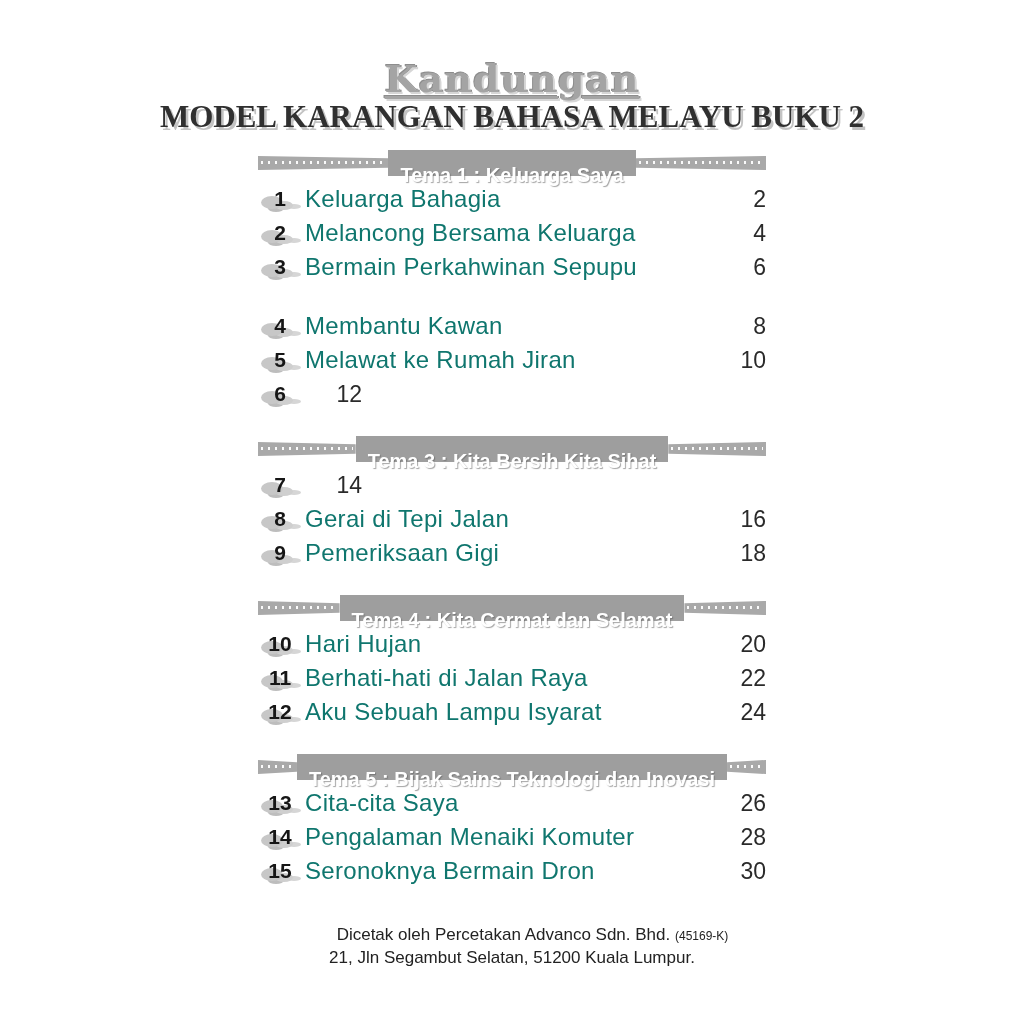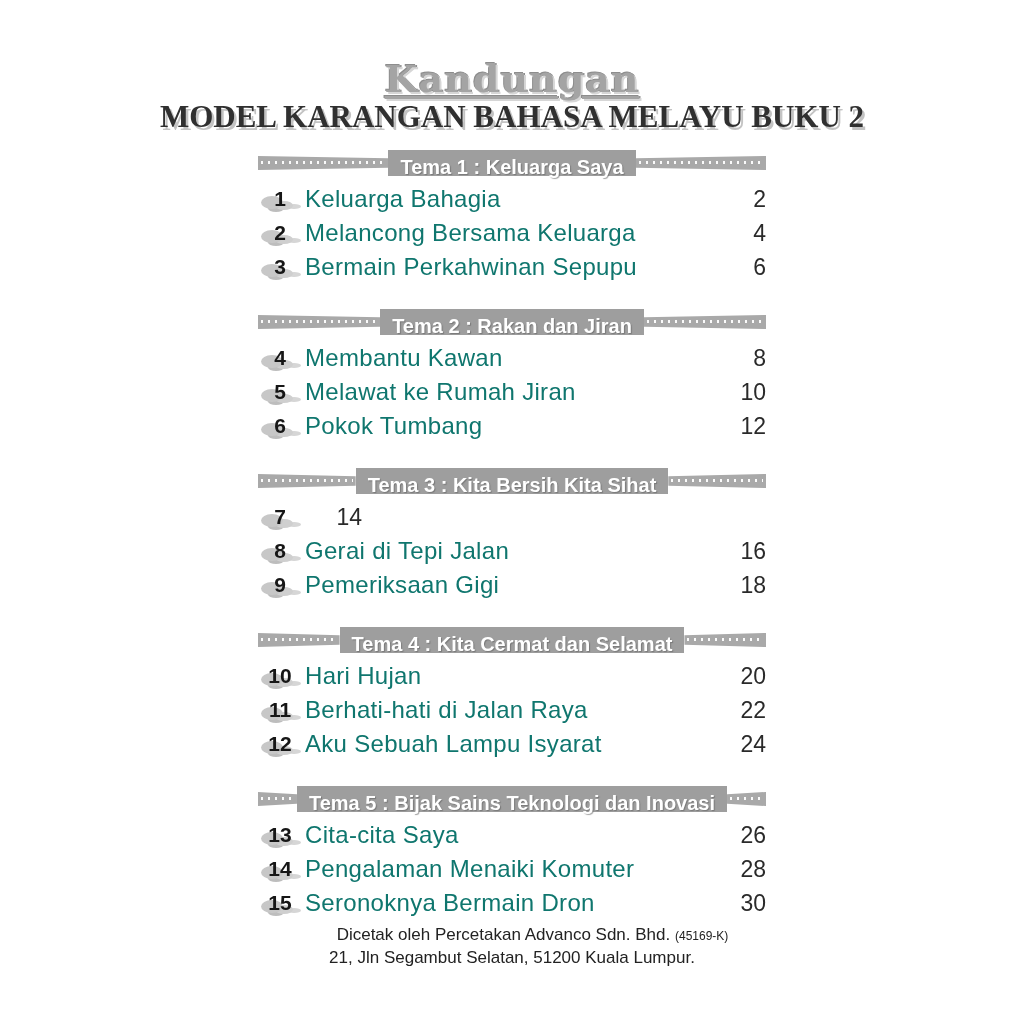--- a/index.html
+++ b/index.html
@@ -53,21 +53,21 @@
     height: 26px;
     margin-bottom: 6px;
   }
   .banner-box {
     background: var(--banner-gray, #9e9e9e);
     color: #ffffff;
     font-weight: bold;
     font-size: 20px;
     line-height: 26px;
     height: 26px;
-    padding: 4px 12px;
+    padding: 12px 12px;
     white-space: nowrap;
     text-shadow: 1px 1px 1px rgba(90,90,90,0.55);
   }
   .ribbon {
     flex: 1;
     height: 14px;
     background: var(--ribbon-gray, #a9a9a9);
     position: relative;
     min-width: 6px;
   }
@@ -158,38 +158,32 @@
           <span class="entry-title">Melancong Bersama Keluarga</span>
           <span class="entry-page">4</span>
         </div>
         <div class="toc-entry">
           <span class="badge"><i class="blob"></i><b>3</b></span>
           <span class="entry-title">Bermain Perkahwinan Sepupu</span>
           <span class="entry-page">6</span>
         </div>
       </section>
       <section class="toc-section">
-        <div class="banner">
-          <div class="ribbon left"></div>
-          <div class="banner-box">Tema 2 : Rakan dan Jiran</div>
-          <div class="ribbon right"></div>
-        </div>
         <div class="toc-entry">
           <span class="badge"><i class="blob"></i><b>4</b></span>
           <span class="entry-title">Membantu Kawan</span>
           <span class="entry-page">8</span>
         </div>
         <div class="toc-entry">
           <span class="badge"><i class="blob"></i><b>5</b></span>
           <span class="entry-title">Melawat ke Rumah Jiran</span>
           <span class="entry-page">10</span>
         </div>
         <div class="toc-entry">
           <span class="badge"><i class="blob"></i><b>6</b></span>
-          <span class="entry-title">Pokok Tumbang</span>
           <span class="entry-page">12</span>
         </div>
       </section>
       <section class="toc-section">
         <div class="banner">
           <div class="ribbon left"></div>
           <div class="banner-box">Tema 3 : Kita Bersih Kita Sihat</div>
           <div class="ribbon right"></div>
         </div>
         <div class="toc-entry">

